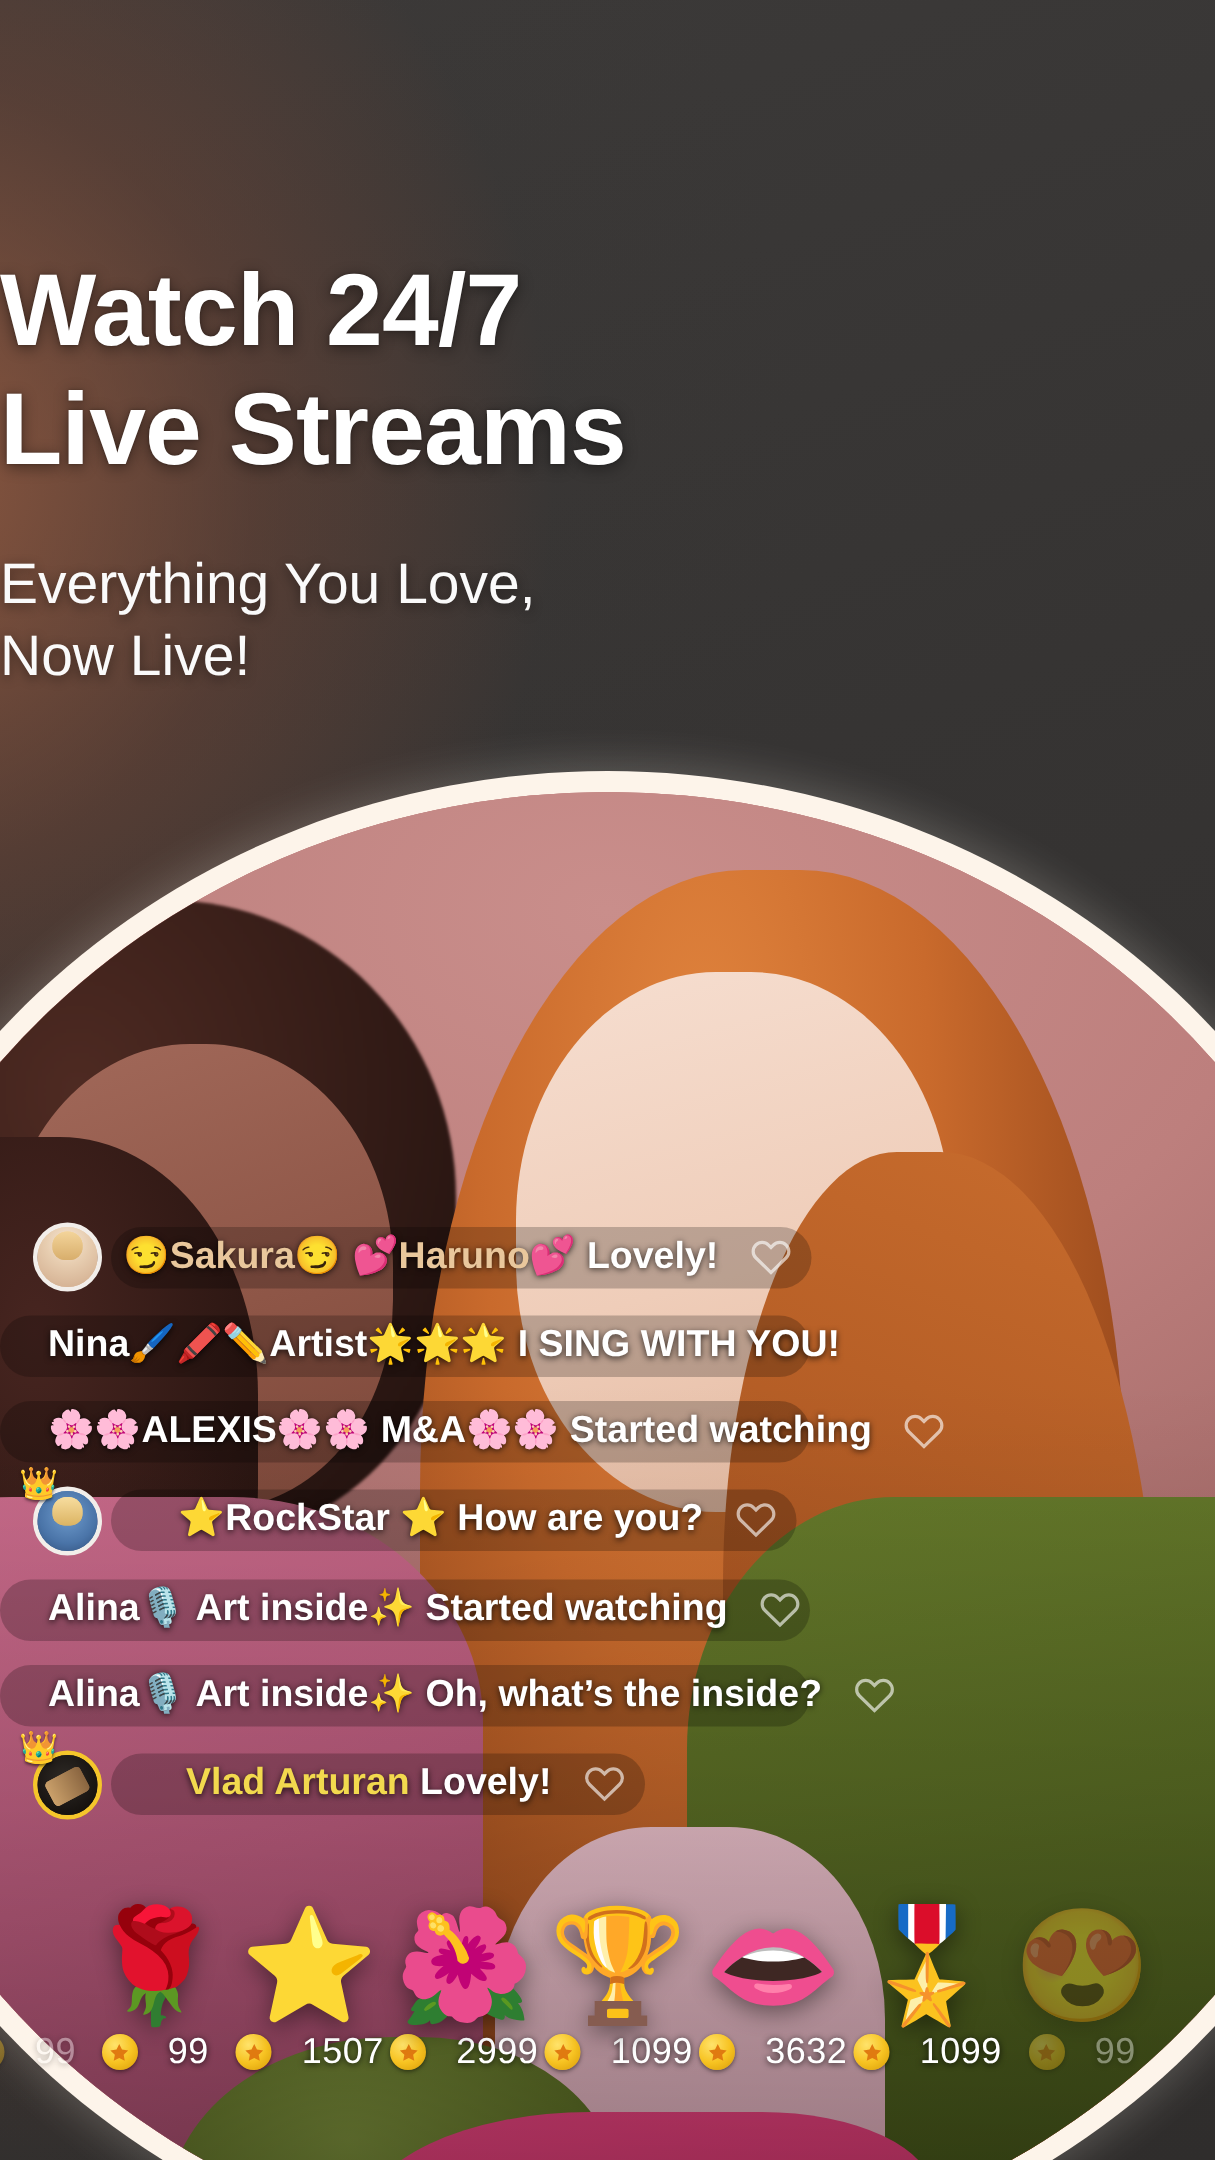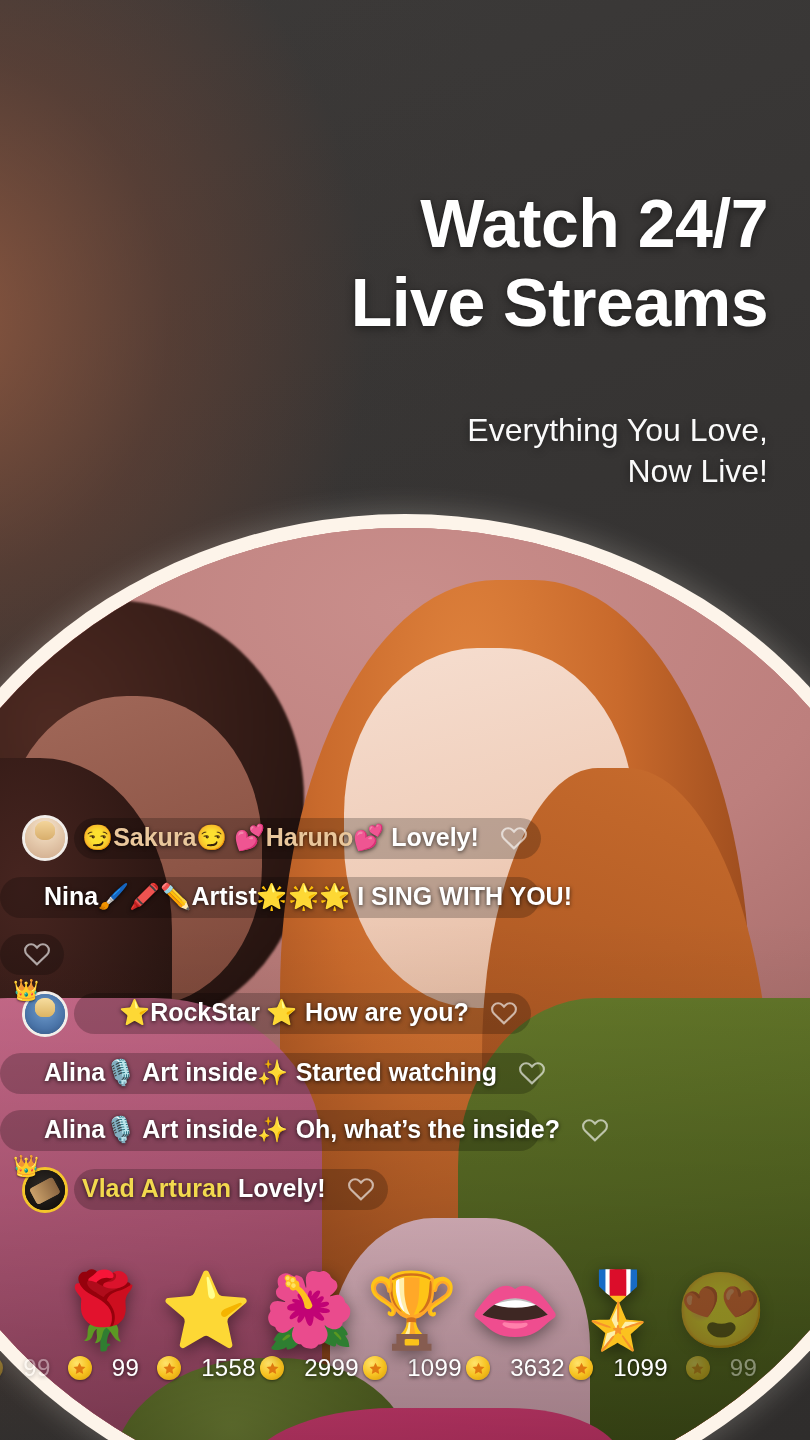--- a/index.html
+++ b/index.html
@@ -17,38 +17,38 @@
     width:810px; height:1440px;
     overflow:hidden;
     background:
       radial-gradient(ellipse 620px 700px at -8% 22%, rgba(160,95,66,0.80) 0%, rgba(120,70,52,0.45) 38%, rgba(60,50,46,0.06) 70%, rgba(0,0,0,0) 100%),
       radial-gradient(ellipse 500px 420px at 4% 78%, rgba(150,92,66,0.55) 0%, rgba(90,60,48,0.22) 50%, rgba(0,0,0,0) 80%),
       linear-gradient(160deg, #3c3a39 0%, #363433 40%, #2f2d2c 100%);
   }
 
   
   #header {
-    position:absolute; top:16px; left:0; width:768px; height:500px;
-    z-index:6; text-align:right;
+    position:absolute; top:0; left:0; width:768px; height:500px;
+    z-index:6; text-align:left;
     pointer-events:none;
   }
   .headline {
     margin-top:168px;
     color:#ffffff;
     font-size:68px;
     font-weight:bold;
     line-height:1.16;
     letter-spacing:-0.5px;
     text-shadow:0 2px 10px rgba(0,0,0,0.45), 0 0 2px rgba(0,0,0,0.3);
     white-space:pre-line;
   }
   .subheadline {
-    margin-top:68px;
+    margin-top:40px;
     color:#fafafa;
-    font-size:32px;
+    font-size:38px;
     font-weight:400;
     line-height:1.28;
     text-shadow:0 2px 8px rgba(0,0,0,0.45);
     white-space:pre-line;
   }
 
   
   #photo-ring {
     position:absolute;
     left:-132px; top:514px;
@@ -208,21 +208,21 @@
   .msg {
     font-size:25px;
     font-weight:bold;
     line-height:1.18;
     color:#ffffff;
     text-shadow:0 1px 4px rgba(0,0,0,0.75);
     white-space:nowrap;
   }
   .msg .uname { font-weight:bold; }
   .msg .body  { font-weight:bold; color:#ffffff; }
-  .noavatar { margin-left:36px; }
+  .noavatar { margin-left:24px; }
   .heart {
     flex:0 0 auto;
     width:30px; height:30px;
     margin-left:14px;
     opacity:0.62;
     display:inline-block;
   }
   .heart svg { display:block; width:30px; height:30px; }
 
   
@@ -320,20 +320,21 @@
           </span>
         </div>
       </div>
       <div class="chat-row">
         <div class="bubble">
           <div class="msg noavatar"><span class="uname" style="color: rgb(255, 255, 255);">Nina🖌️🖍️✏️Artist🌟🌟🌟</span><span class="body"> I SING WITH YOU!</span></div>
         </div>
       </div>
       <div class="chat-row">
         <div class="bubble">
+          <div class="msg noavatar"><span class="uname" style="color: rgb(255, 255, 255);">🌸🌸ALEXIS🌸🌸 M&amp;A🌸🌸</span><span class="body"> Started watching</span></div>
           <span class="heart">
             <svg viewBox="0 0 24 24" fill="none" stroke="#ffffff" stroke-width="1.7">
               <path d="M12 20.3 3.9 12.4a4.8 4.8 0 0 1 0-6.8 4.8 4.8 0 0 1 6.8 0L12 6.9l1.3-1.3a4.8 4.8 0 0 1 6.8 0 4.8 4.8 0 0 1 0 6.8z"></path>
             </svg>
           </span>
         </div>
       </div>
       <div class="chat-row">
         <div class="avatar ava-b">
           <div class="ava-inner ava-b"></div>
@@ -367,21 +368,21 @@
             </svg>
           </span>
         </div>
       </div>
       <div class="chat-row">
         <div class="avatar ava-c gold">
           <div class="ava-inner ava-c"></div>
           <span class="crown">👑</span>
         </div>
         <div class="bubble">
-          <div class="msg"><span class="uname" style="color: rgb(242, 217, 78);">Vlad Arturan</span><span class="body"> Lovely!</span></div>
+          <div class="msg"><span class="uname" style="color: rgb(242, 217, 78); margin-left: 42px;">Vlad Arturan</span><span class="body"> Lovely!</span></div>
           <span class="heart">
             <svg viewBox="0 0 24 24" fill="none" stroke="#ffffff" stroke-width="1.7">
               <path d="M12 20.3 3.9 12.4a4.8 4.8 0 0 1 0-6.8 4.8 4.8 0 0 1 6.8 0L12 6.9l1.3-1.3a4.8 4.8 0 0 1 6.8 0 4.8 4.8 0 0 1 0 6.8z"></path>
             </svg>
           </span>
         </div>
       </div>
     </div>
 
   <div id="giftbar">
@@ -408,21 +409,21 @@
         </div>
       </div>
       <div class="gift">
         <div class="gift-art">⭐</div>
         <div class="gift-price">
           <span class="coin">
             <svg viewBox="0 0 24 24">
               <path fill="#e07a10" d="M12 2.6l2.9 6 6.6.9-4.8 4.6 1.2 6.5L12 17.5 6.1 20.6l1.2-6.5L2.5 9.5l6.6-.9z"></path>
             </svg>
           </span>
-          <span class="price-text">1558</span>
+          <span class="price-text">1507</span>
         </div>
       </div>
       <div class="gift">
         <div class="gift-art">🌺</div>
         <div class="gift-price">
           <span class="coin">
             <svg viewBox="0 0 24 24">
               <path fill="#e07a10" d="M12 2.6l2.9 6 6.6.9-4.8 4.6 1.2 6.5L12 17.5 6.1 20.6l1.2-6.5L2.5 9.5l6.6-.9z"></path>
             </svg>
           </span>

